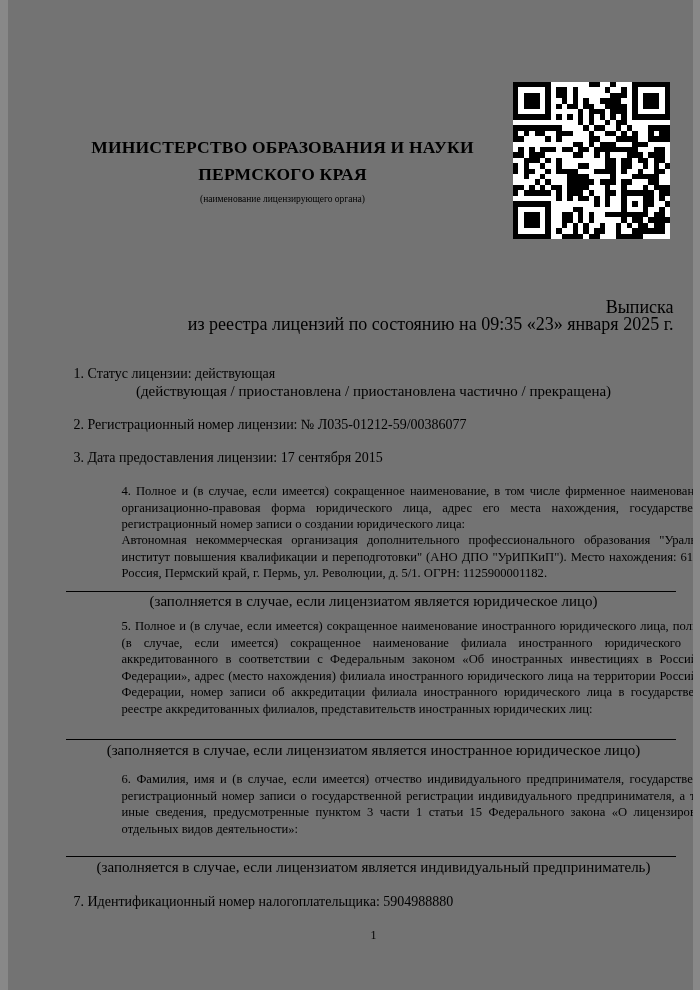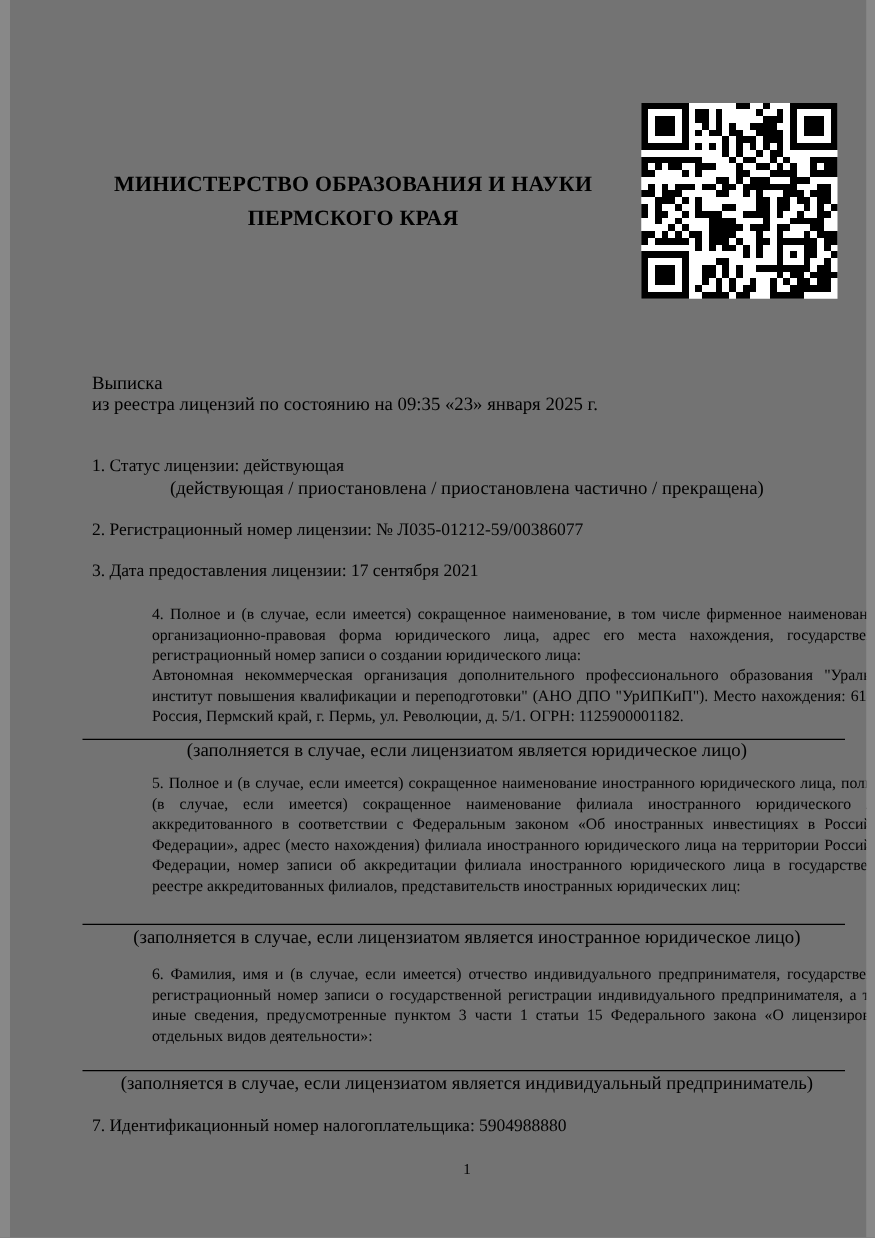--- a/index.html
+++ b/index.html
@@ -28,21 +28,21 @@
     font-size: 9.5px; line-height: 12px;
   }
 
   .qr {
     left: 505px; top: 82px; width: 157px; height: 157px;
   }
   .qr svg { display: block; width: 100%; height: 100%; }
 
   .doc-title {
     left: 66px; top: 299px; width: 600px;
-    text-align: left; font-size: 15px; line-height: 17px;
+    text-align: right; font-size: 18px; line-height: 17px;
   }
 
   .line-item {
     left: 66px; width: 600px;
     font-size: 14px; line-height: 16.5px;
     white-space: pre-wrap;
   }
   .para {
     left: 66px; width: 600px;
     font-size: 12.6px; line-height: 16.5px;
@@ -66,20 +66,21 @@
 </head>
 <body>
 
 <div class="page">
 
   <div class="abs org-header">
     <div class="org-name">
       <div>МИНИСТЕРСТВО ОБРАЗОВАНИЯ И НАУКИ</div>
       <div>ПЕРМСКОГО КРАЯ</div>
     </div>
+    <div class="org-caption">(наименование лицензирующего органа)</div>
   </div>
 
   <div class="abs qr" id="qr-box">
       <svg viewBox="0 0 29 29" shape-rendering="crispEdges" xmlns="http://www.w3.org/2000/svg">
         <rect x="0" y="0" width="29" height="29" fill="#fff"></rect>
         <rect x="0" y="0" width="1" height="1" fill="#000"></rect>
         <rect x="1" y="0" width="1" height="1" fill="#000"></rect>
         <rect x="2" y="0" width="1" height="1" fill="#000"></rect>
         <rect x="3" y="0" width="1" height="1" fill="#000"></rect>
         <rect x="4" y="0" width="1" height="1" fill="#000"></rect>
@@ -507,21 +508,21 @@
   <div class="abs doc-title">
     <div>Выписка</div>
     <div>из реестра лицензий по состоянию на 09:35 «23» января 2025 г.</div>
   </div>
 
   <div class="abs line-item" style="top:366px">1. Статус лицензии: действующая</div>
   <div class="abs sub-note" style="top:385px">(действующая / приостановлена / приостановлена частично / прекращена)</div>
 
   <div class="abs line-item" style="top:417px">2. Регистрационный номер лицензии: № Л035-01212-59/00386077</div>
 
-  <div class="abs line-item" style="top:450px">3. Дата предоставления лицензии: 17 сентября 2021</div>
+  <div class="abs line-item" style="top:450px">3. Дата предоставления лицензии: 17 сентября 2015</div>
 
   <div class="abs para" style="top:483px">4. Полное и (в случае, если имеется) сокращенное наименование, в том числе фирменное наименование, и организационно-правовая форма юридического лица, адрес его места нахождения, государственный регистрационный номер записи о создании юридического лица:</div>
   <div class="abs para" style="top:532px">Автономная некоммерческая организация дополнительного профессионального образования "Уральский институт повышения квалификации и переподготовки" (АНО ДПО "УрИПКиП"). Место нахождения: 614007, Россия, Пермский край, г. Пермь, ул. Революции, д. 5/1. ОГРН: 1125900001182.</div>
   <div class="abs fill-rule" style="top:591px"></div>
   <div class="abs sub-note" style="top:595px">(заполняется в случае, если лицензиатом является юридическое лицо)</div>
 
   <div class="abs para" style="top:618px">5. Полное и (в случае, если имеется) сокращенное наименование иностранного юридического лица, полное и (в случае, если имеется) сокращенное наименование филиала иностранного юридического лица, аккредитованного в соответствии с Федеральным законом «Об иностранных инвестициях в Российской Федерации», адрес (место нахождения) филиала иностранного юридического лица на территории Российской Федерации, номер записи об аккредитации филиала иностранного юридического лица в государственном реестре аккредитованных филиалов, представительств иностранных юридических лиц:</div>
   <div class="abs fill-rule" style="top:739px"></div>
   <div class="abs sub-note" style="top:744px">(заполняется в случае, если лицензиатом является иностранное юридическое лицо)</div>
 

